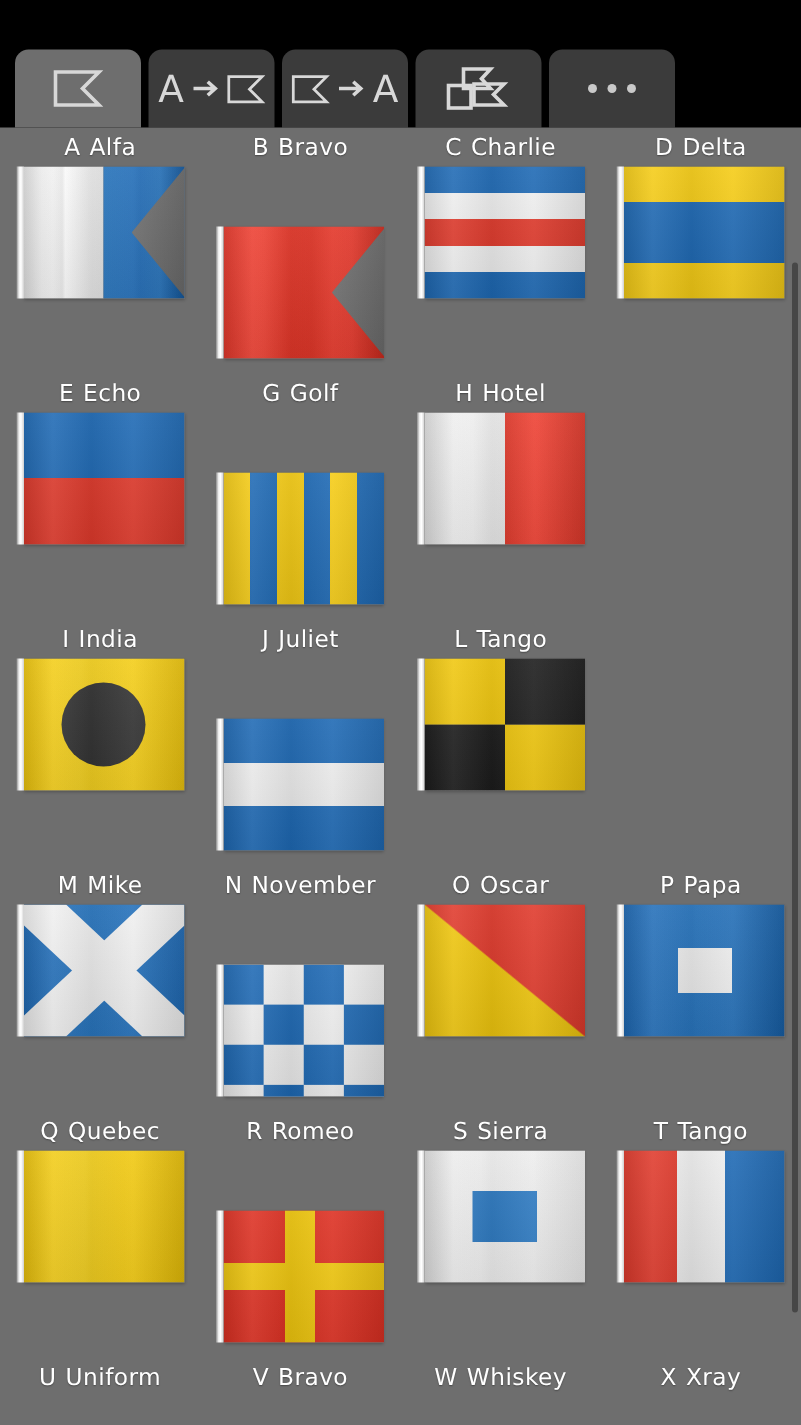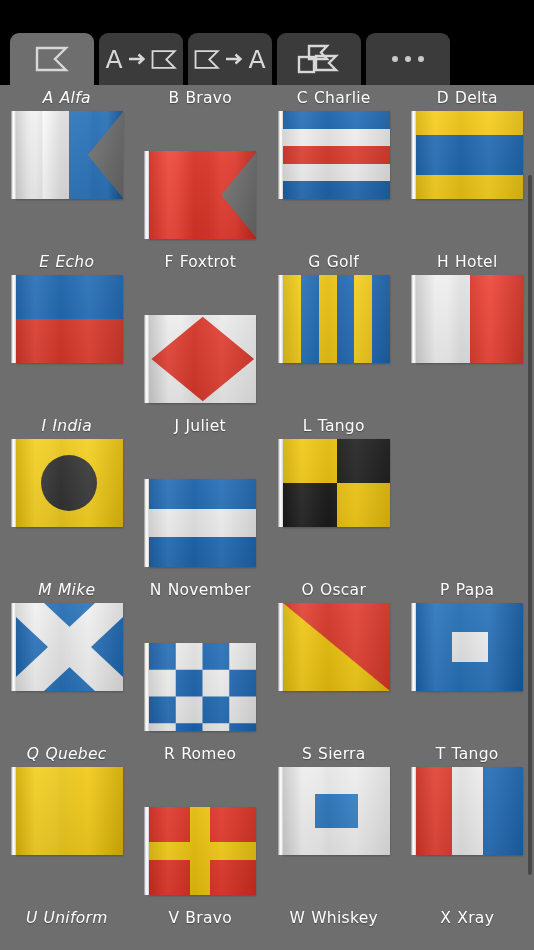--- a/index.html
+++ b/index.html
@@ -49,21 +49,21 @@
   .row {
     position: relative;
     width: 534px; height: 164px;
   }
   .cell {
     position: absolute;
     top: 0;
     width: 133.5px; height: 164px;
     display: flex; flex-direction: column; align-items: center;
   }
-  .cell:nth-child(1) { left: 0; font-style: italic; }
+  .cell:nth-child(1) { left: 0; }
   .cell:nth-child(2) { left: 133.5px; gap: 40px; }
   .cell:nth-child(3) { left: 267px; text-align: center; }
   .cell:nth-child(4) { left: 400.5px; }
 
   .label {
     color: #ffffff;
     font-size: 15.5px;
     font-family: "DejaVu Sans", sans-serif;
     letter-spacing: 0.3px;
     height: 26px;
@@ -236,30 +236,20 @@
       <div class="cell">
         <div class="label"><span class="ltr">E</span><span>Echo</span></div>
         <div class="flagwrap">
           <div class="hoist"></div>
           <div class="flag">
             <div class="lyr" style="background:linear-gradient(180deg,#1e69b4 0%,#1e69b4 50%,#e03a2c 50%,#e03a2c 100%);"></div>
           </div>
         </div>
       </div>
 
-      <div class="cell">
-        <div class="label"><span class="ltr">F</span><span>Foxtrot</span></div>
-        <div class="flagwrap">
-          <div class="hoist"></div>
-          <div class="flag">
-            <div class="lyr" style="background:linear-gradient(90deg,#dedede 0%,#f4f4f4 30%,#e9e9e9 65%,#f7f7f7 100%);"></div>
-            <div class="lyr" style="background:#e03a2c;clip-path:polygon(50% 2%,98% 50%,50% 98%,2% 50%);"></div>
-          </div>
-        </div>
-      </div>
 
       <div class="cell">
         <div class="label"><span class="ltr">G</span><span>Golf</span></div>
         <div class="flagwrap">
           <div class="hoist"></div>
           <div class="flag">
             <div class="lyr" style="background:linear-gradient(90deg,#f5cc16 0%,#f5cc16 16.66%,#1e69b4 16.66%,#1e69b4 33.33%,#f5cc16 33.33%,#f5cc16 50%,#1e69b4 50%,#1e69b4 66.66%,#f5cc16 66.66%,#f5cc16 83.33%,#1e69b4 83.33%,#1e69b4 100%);"></div>
           </div>
         </div>
       </div>

